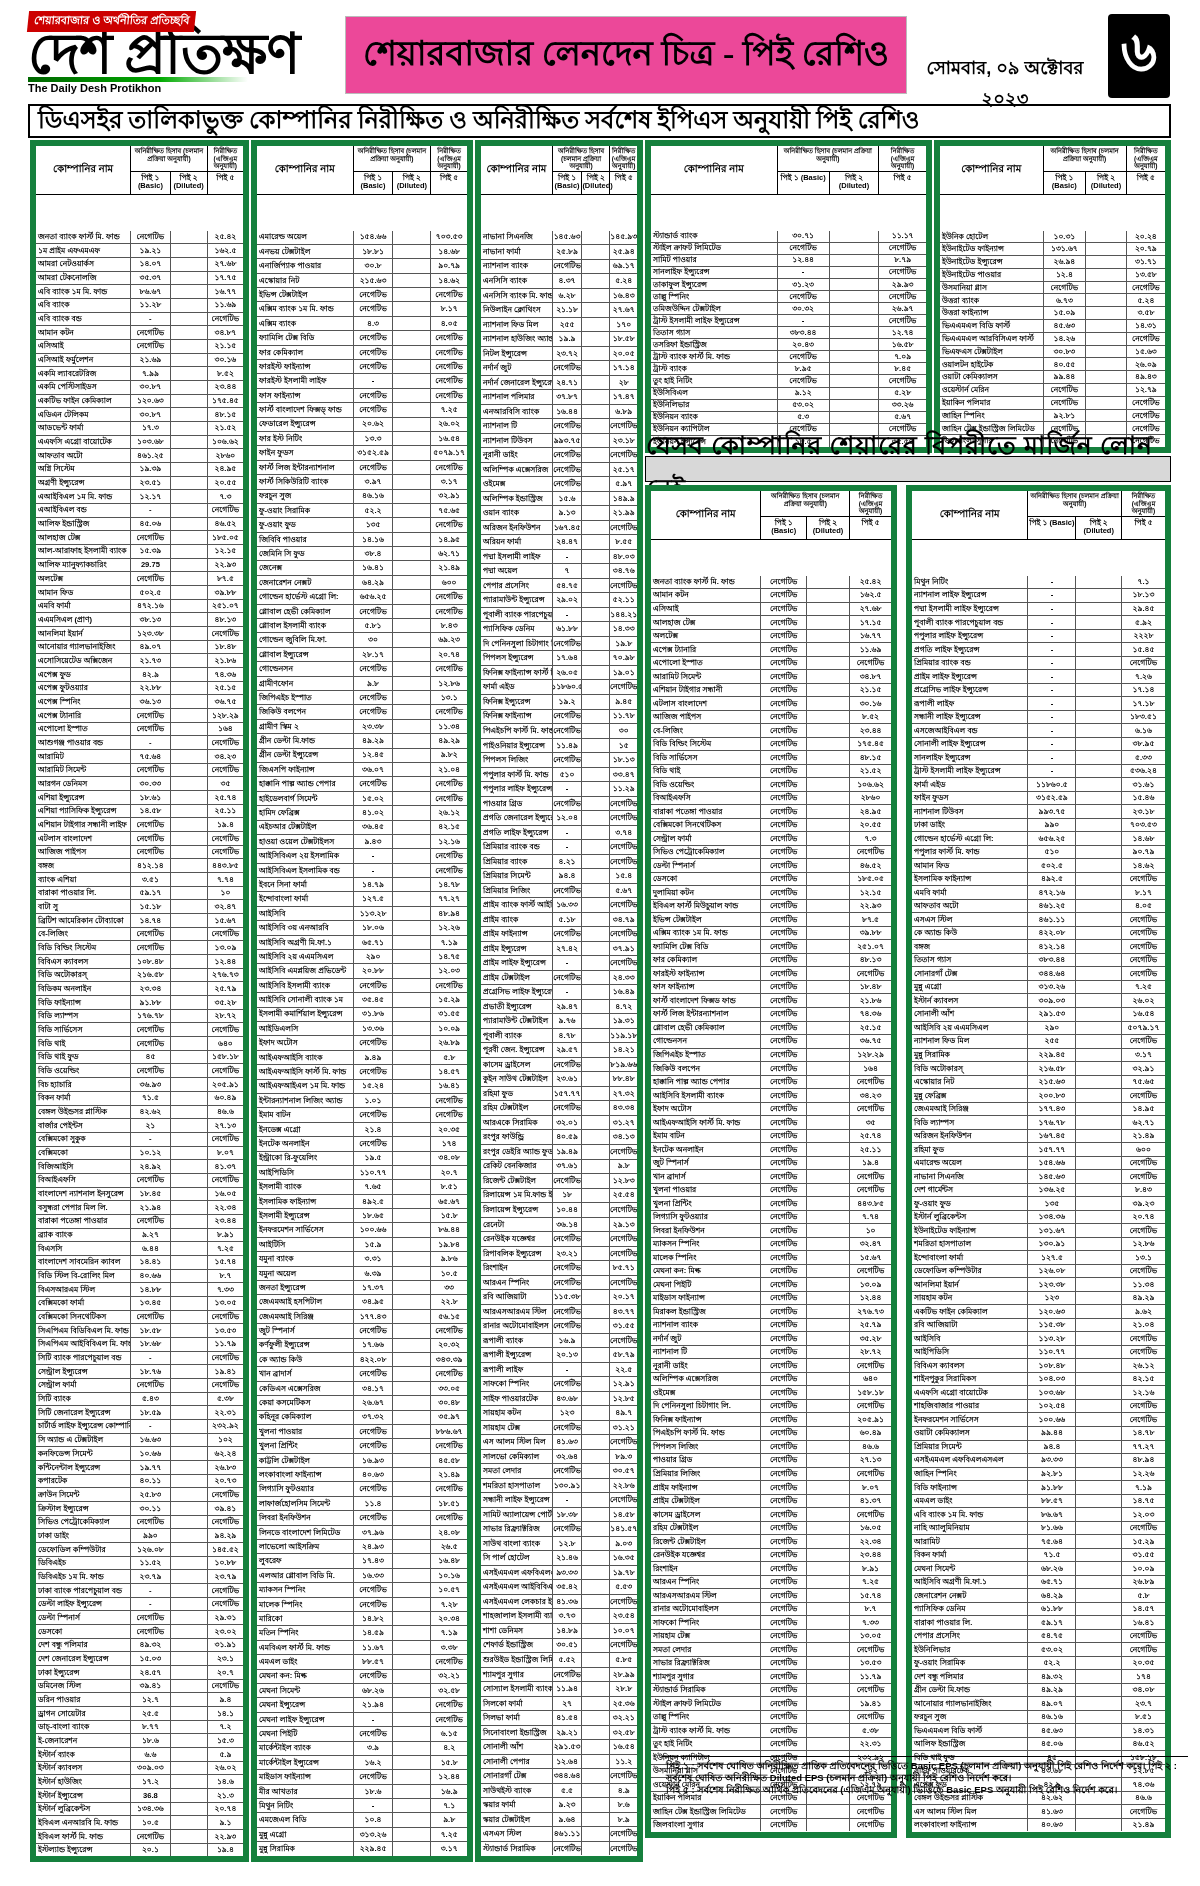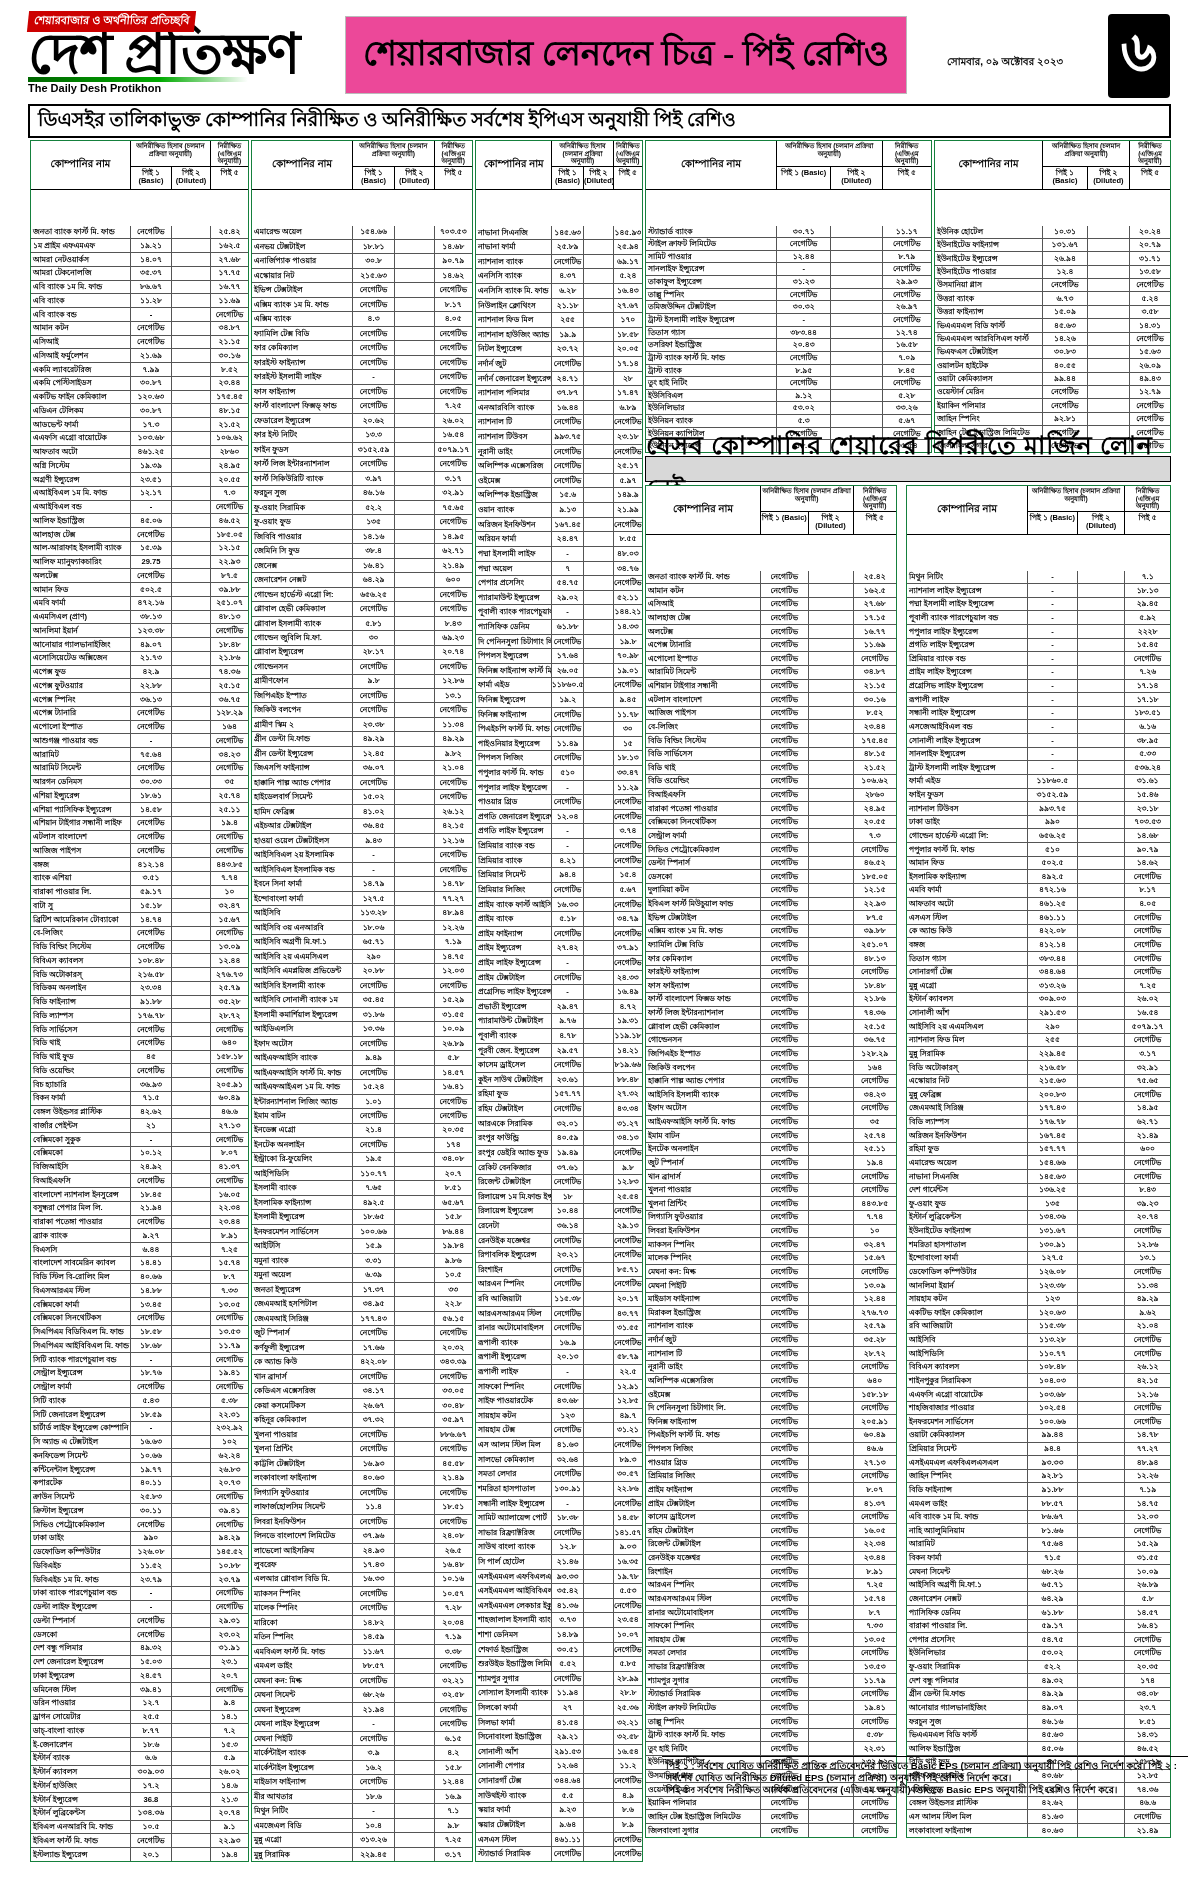--- a/index.html
+++ b/index.html
@@ -7,28 +7,28 @@
   .abs{position:absolute;}
   
   #masthead{left:0;top:6px;width:1200px;height:96px;}
   #logo-block{left:28px;top:4px;width:300px;height:90px;}
   #tagline{background:#c00;color:#fff;font-size:11px;font-weight:bold;padding:1px 6px;display:inline-block;transform:skewX(-6deg);}
   #logo-text{font-size:56px;font-weight:bold;letter-spacing:-1px;line-height:44px;font-family:"Liberation Serif",serif;}
   #logo-underline{height:5px;background:linear-gradient(90deg,#060,#0a0 60%,#fff);width:220px;margin-top:1px;}
   #logo-sub{font-size:11px;font-weight:bold;}
   #title-box{left:345px;top:10px;width:560px;height:76px;background:#ec4899;border:1px solid #bbb;display:flex;align-items:center;justify-content:center;}
   #page-title{font-size:34px;font-weight:bold;font-family:"Liberation Serif",serif;}
-  #date-line{left:915px;top:48px;width:180px;font-size:10px;font-weight:bold;text-align:center;}
+  #date-line{left:915px;top:48px;width:180px;font-size:18px;font-weight:bold;text-align:center;}
   #page-no-box{left:1108px;top:8px;width:62px;height:84px;background:#000;color:#fff;display:flex;align-items:center;justify-content:center;border-radius:4px;}
   #page-no{font-size:56px;font-weight:bold;}
   
   #section-bar{left:28px;top:104px;width:1143px;height:34px;border:2px solid #000;display:flex;align-items:center;padding-left:8px;box-sizing:border-box;}
-  #section-title{font-size:19px;font-weight:bold;font-family:"Liberation Serif",serif;}
+  #section-title{font-size:24px;font-weight:bold;font-family:"Liberation Serif",serif;}
   
-  .tablebox{border:1px solid #15803d;box-sizing:border-box;display:flex;flex-direction:column;background:#fff;}
+  .tablebox{border:6px solid #15803d;box-sizing:border-box;display:flex;flex-direction:column;background:#fff;}
   .thead{border-bottom:1px solid #000;display:grid;grid-template-columns:46% 19% 18% 17%;font-weight:bold;}
   .thead .hname{grid-row:1/3;display:flex;align-items:center;justify-content:center;font-size:10px;border-right:1px solid #000;}
   .thead .hgroup{font-size:6.6px;text-align:center;border-bottom:1px solid #000;border-right:1px solid #000;padding:1px 0;line-height:7.5px;}
   .thead .hgroup.span2{grid-column:2/4;}
   .thead .hsub{font-size:7.5px;text-align:center;border-right:1px solid #000;padding:2px 0 3px 0;line-height:8.5px;}
   .thead .last{border-right:none;}
   .tbody{flex:1;display:flex;flex-direction:column;overflow:hidden;margin-top:36px;}
   .tr{flex:1;display:grid;grid-template-columns:46% 19% 18% 17%;border-bottom:1px solid #555;min-height:0;}
   .tr:last-child{border-bottom:none;}
   .td{font-size:7.6px;line-height:1;display:flex;align-items:center;overflow:hidden;white-space:nowrap;border-right:1px solid #555;padding:0 2px;box-sizing:border-box;}

